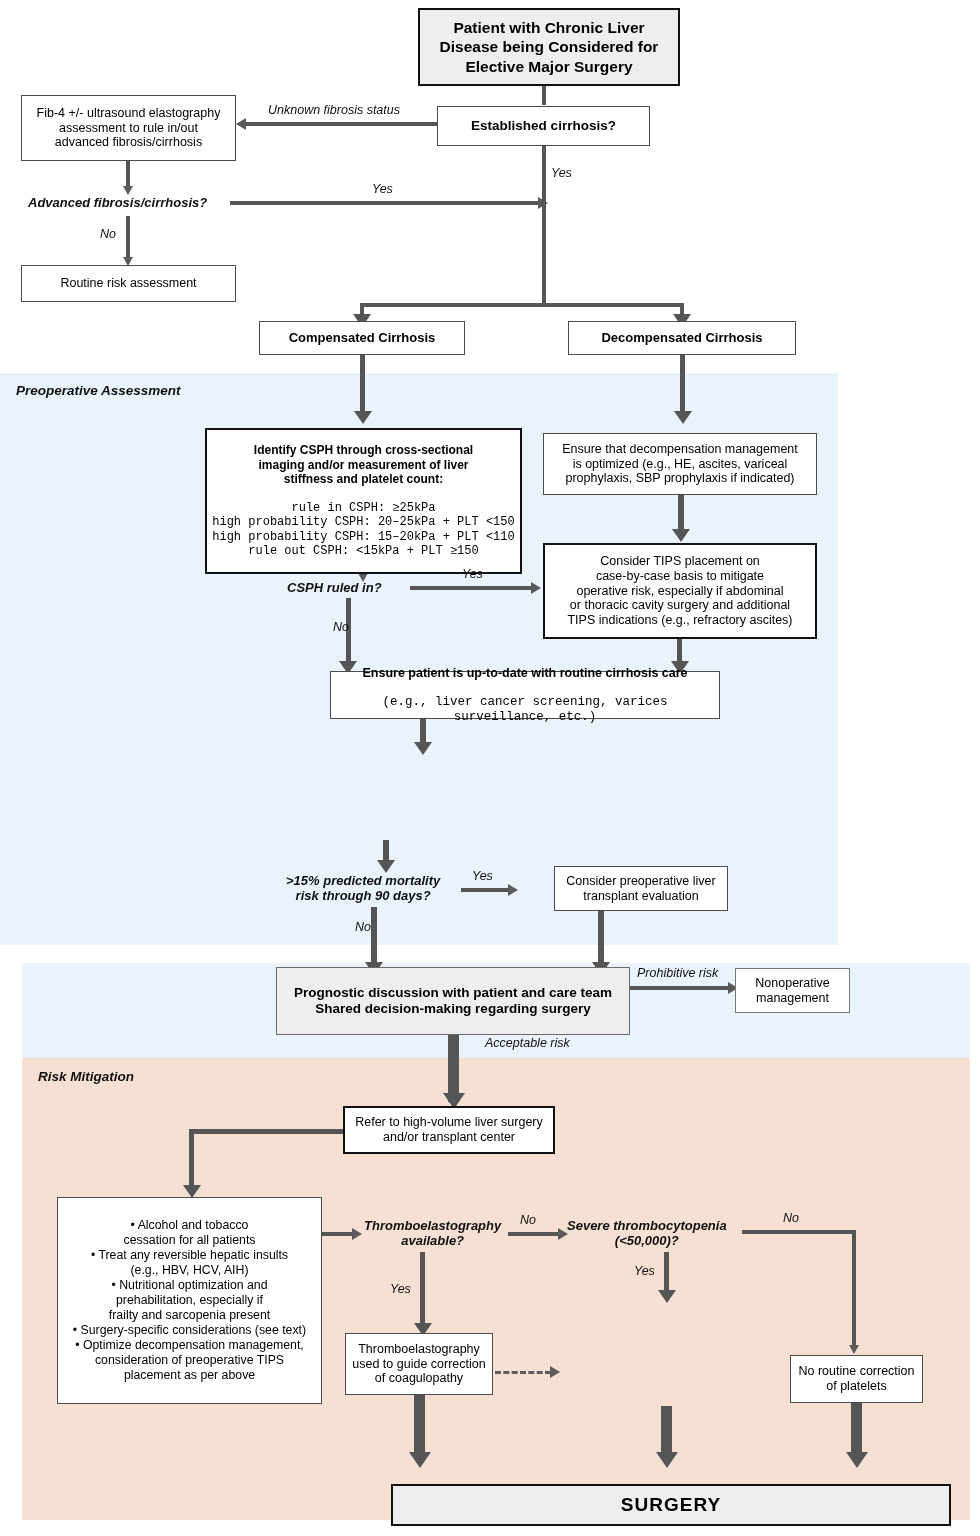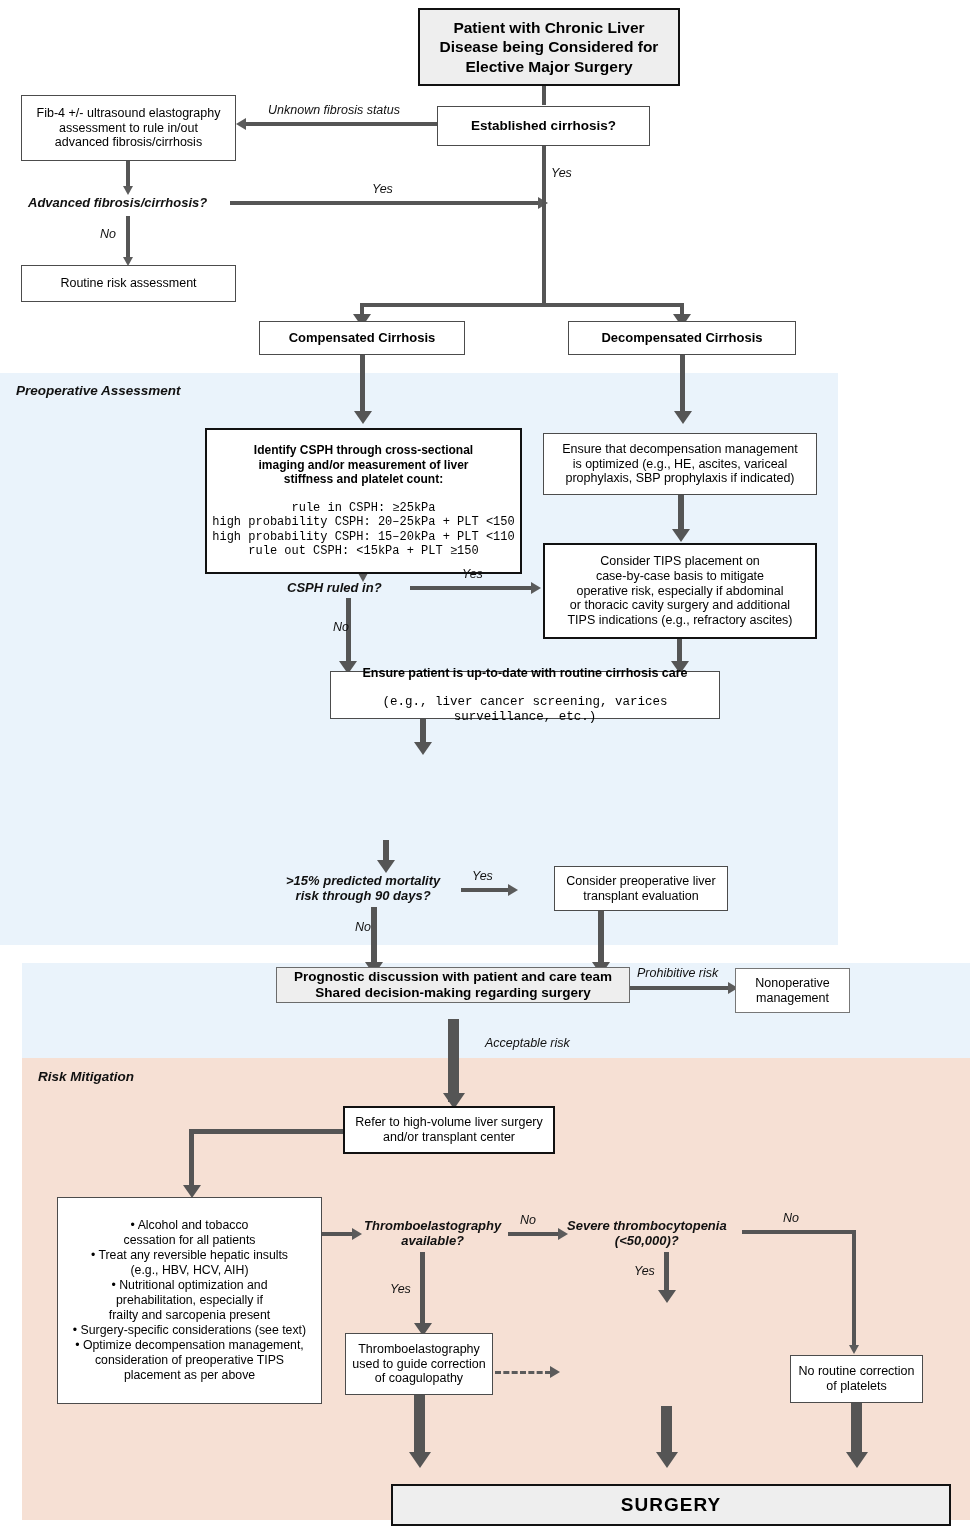--- a/index.html
+++ b/index.html
@@ -285,21 +285,21 @@
 transplant evaluation</span>
   </div>
 
   <div class="vline" style="left:371px; top:907px; width:6px; height:60px;"></div>
   <div class="arrow-down" style="left:365px; top:962px;"></div>
   <div class="elabel" style="left:355px; top:920px;">No</div>
 
   <div class="vline" style="left:598px; top:911px; width:6px; height:56px;"></div>
   <div class="arrow-down" style="left:592px; top:962px;"></div>
 
-  <div class="box shaded bold" style="left:276px; top:967px; width:354px; height:36px; font-size:13.5px; border:1.3px solid #6b6b6b;">
+  <div class="box shaded bold" style="left:276px; top:967px; width:354px; height:68px; font-size:13.5px; border:1.3px solid #6b6b6b;">
     <span class="inner">Prognostic discussion with patient and care team
 Shared decision-making regarding surgery</span>
   </div>
 
   <div class="hline" style="left:630px; top:986px; width:101px; height:3.5px;"></div>
   <div class="arrow-right" style="left:728px; top:982px;"></div>
   <div class="elabel" style="left:637px; top:966px;">Prohibitive risk</div>
 
   <div class="box" style="left:735px; top:968px; width:115px; height:45px; font-size:12.5px; border:1.3px solid #777777;">
     <span class="inner">Nonoperative

